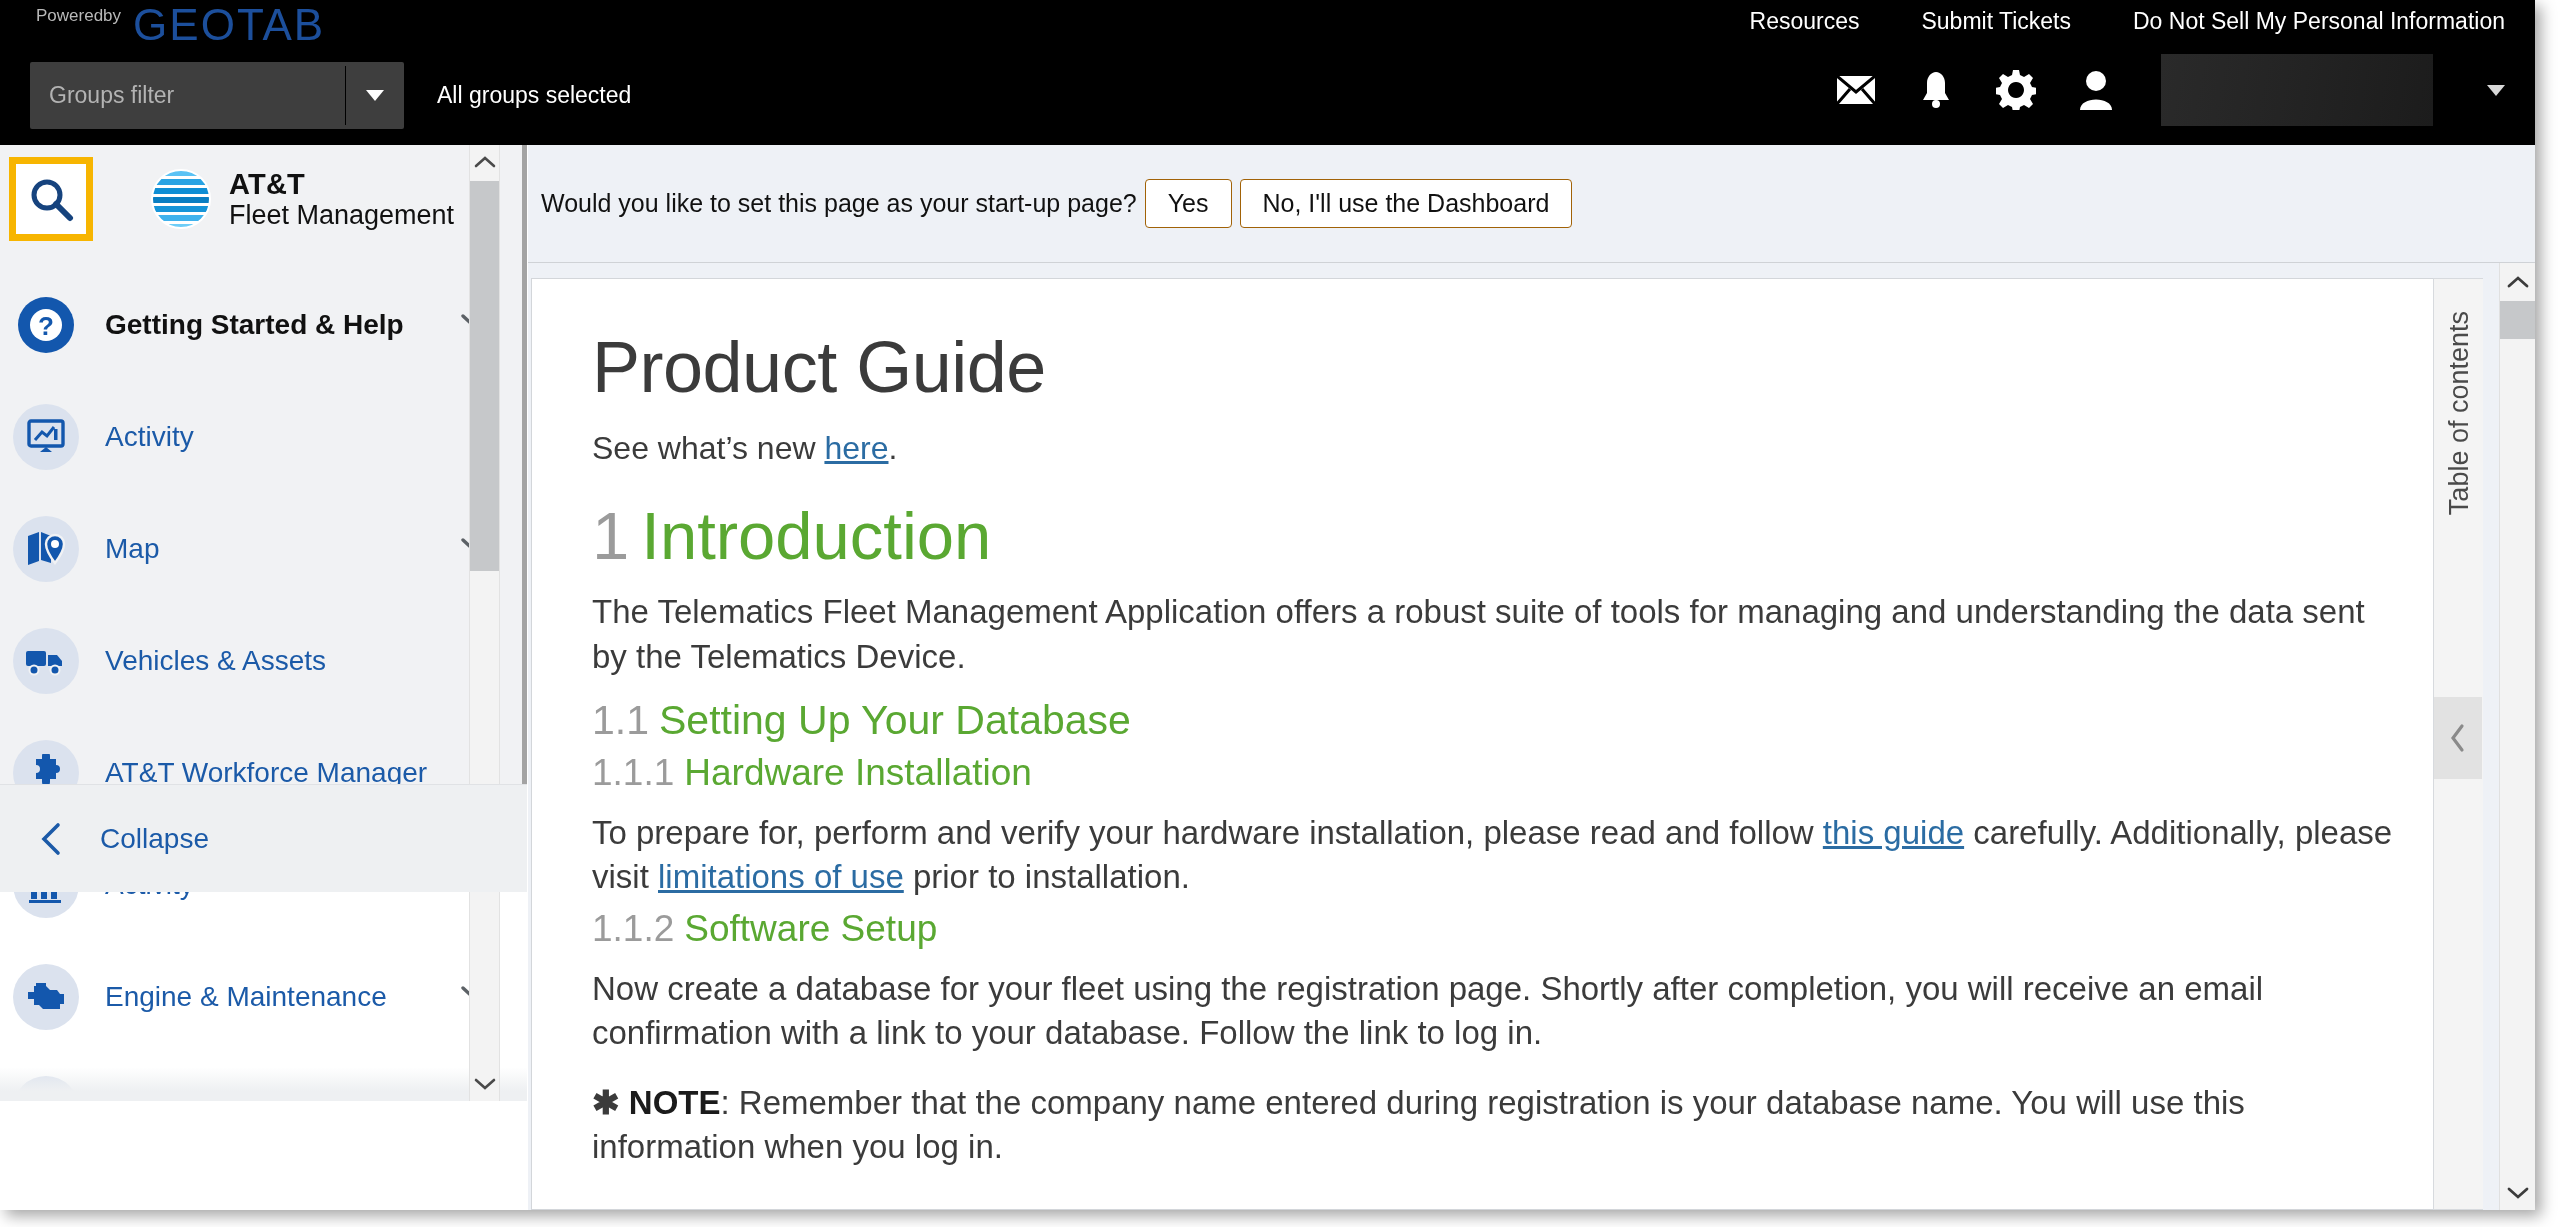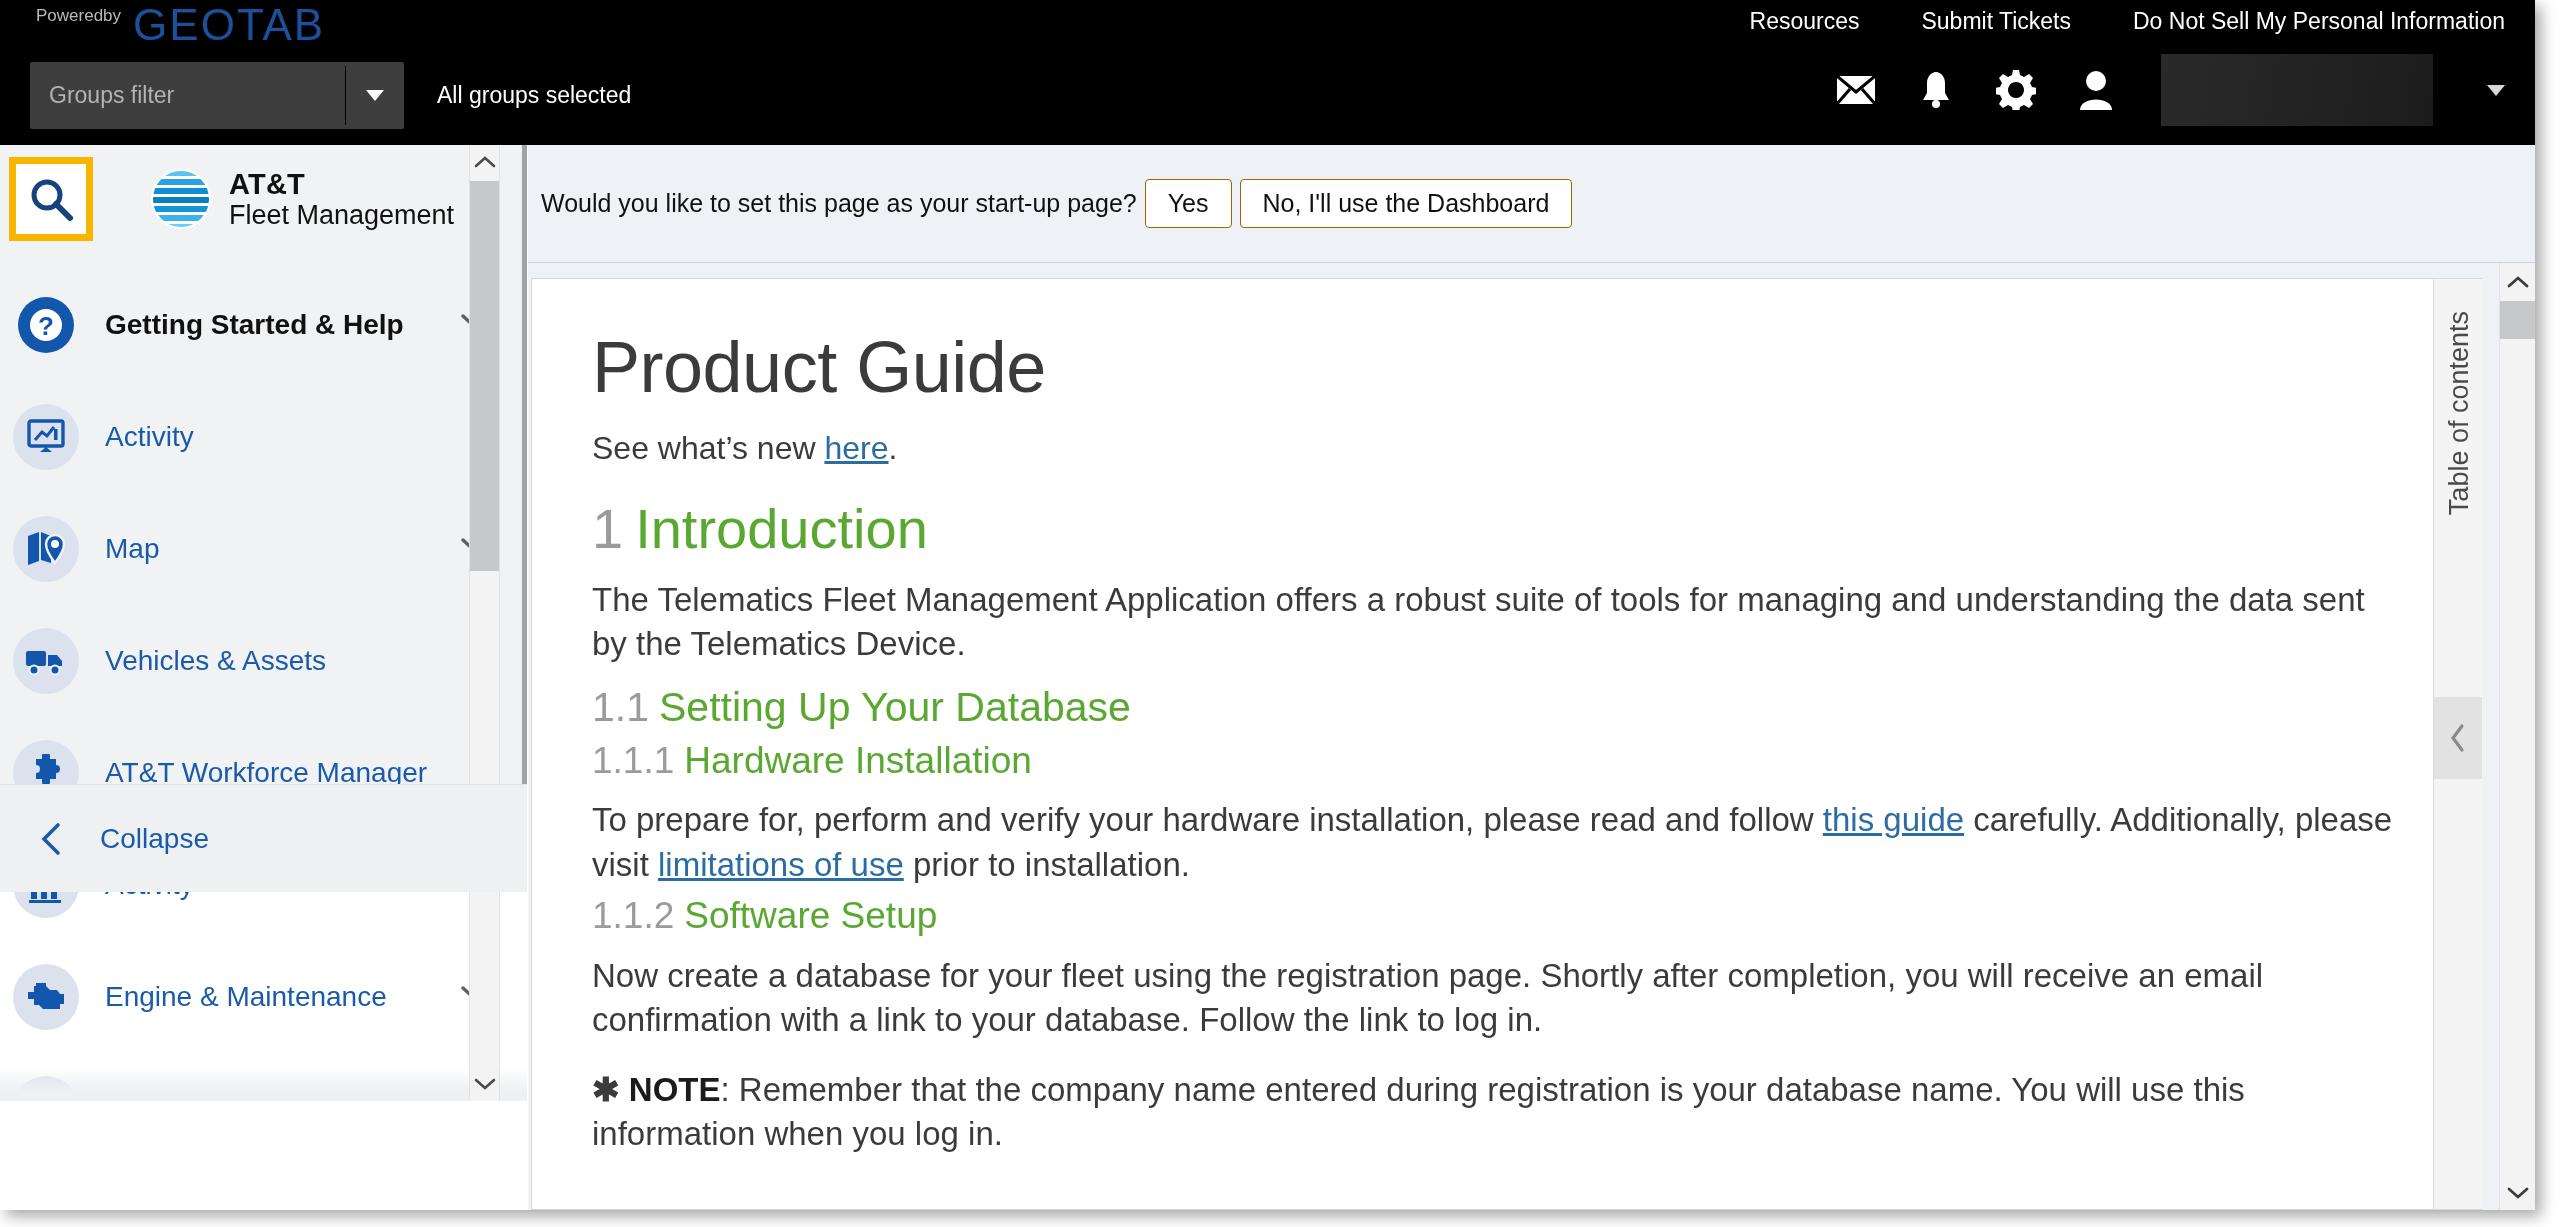--- a/index.html
+++ b/index.html
@@ -235,21 +235,21 @@
     margin: 0 0 0 0; line-height: 1.12;
     letter-spacing: -0.5px;
   }
   .doc-sub {
     font-size: 32px; color: #3b3b3b; margin-top: 22px;
   }
   .doc-sub a { color: #2b6ca3; text-decoration: underline; }
 
   .h-sec {
     margin-top: 30px;
-    font-size: 56px; line-height: 1.16; color: #5aa832; font-weight: 400;
+    font-size: 67px; line-height: 1.16; color: #5aa832; font-weight: 400;
   }
   .h-sec .num { color: #9b9b9b; margin-right: 12px; }
   .h-sub {
     margin-top: 18px;
     font-size: 41px; line-height: 1.16; color: #5aa832; font-weight: 400;
   }
   .h-sub .num { color: #9b9b9b; margin-right: 10px; }
   .h-sub3 {
     margin-top: 8px;
     font-size: 37px; line-height: 1.16; color: #5aa832; font-weight: 400;

